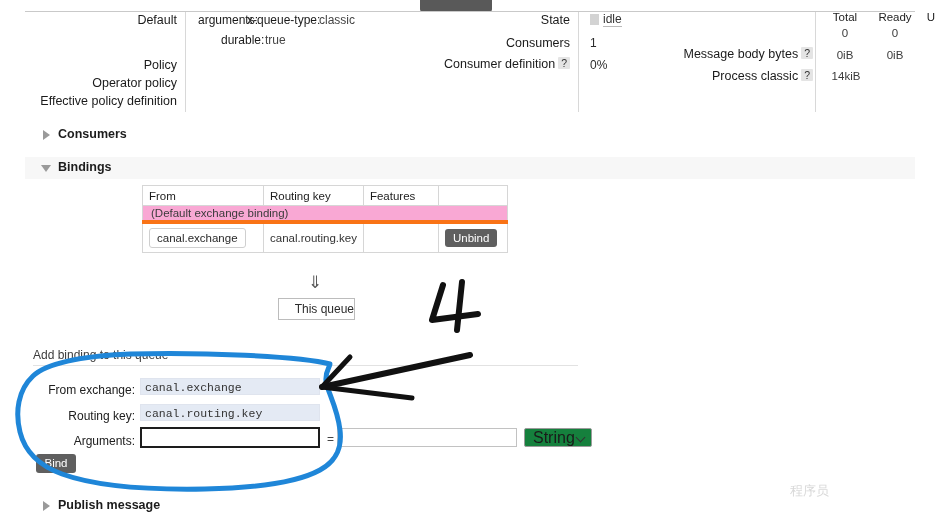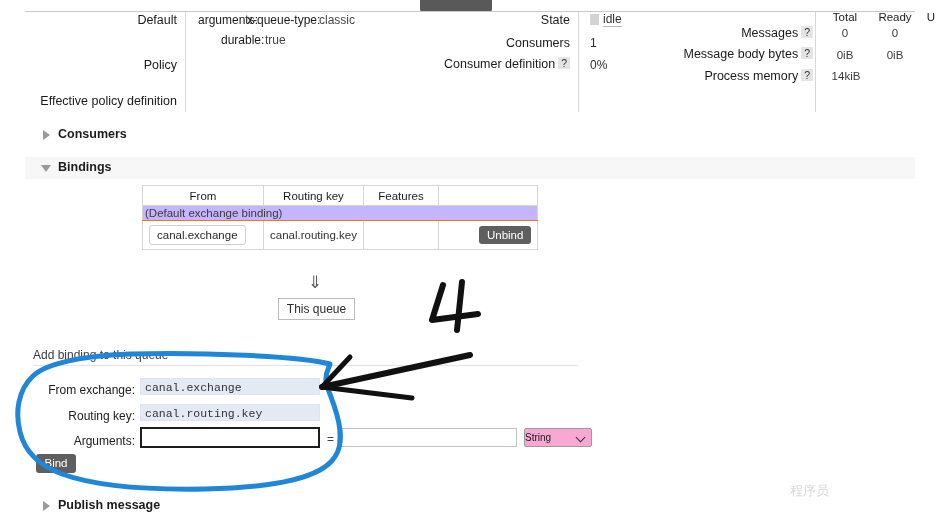--- a/index.html
+++ b/index.html
@@ -154,40 +154,40 @@
   
   .btable {
     position: absolute;
     left: 142px;
     top: 185px;
     border-collapse: collapse;
     font-size: 11.5px;
   }
   .btable th {
     font-weight: normal;
-    text-align: center;
+    text-align: left;
     color: #1c1c1c;
     border: 1px solid #d6d6d6;
     padding: 3px 6px;
     background: #ffffff;
     height: 13px;
   }
   .btable td {
     border: 1px solid #d6d6d6;
     padding: 4px 6px;
     vertical-align: middle;
     color: #333;
     background: #ffffff;
   }
   .btable tr.defrow td {
-    background: #c4b5fd;
+    background: #f9a8d4;
     color: #3b3b3b;
-    padding: 1px 2px;
+    padding: 1px 8px;
     border-top: 1px solid #d6d6d6;
-    border-bottom: 1px solid #f97316;
+    border-bottom: 4px solid #f97316;
   }
   .c-from   { width: 108px; }
   .c-route  { width: 80px; }
   .c-args   { width: 62px; }
   .c-act    { width: 56px; }
   .exch-chip {
     display: inline-block;
     border: 1px solid #cfcfcf;
     border-radius: 3px;
     background: #fff;
@@ -197,41 +197,40 @@
   }
   .btn-grey {
     display: inline-block;
     background: #5f5f5f;
     color: #ffffff;
     font-size: 11.5px;
     border: none;
     border-radius: 3px;
     padding: 3px 8px;
     font-family: "Liberation Sans", sans-serif;
-    margin-left: 34px;
   }
 
   
   .dblarrow {
     position: absolute;
     left: 308px;
     top: 274px;
     font-size: 17px;
     color: #5a5a5a;
     line-height: 1;
   }
   .queuebox {
     position: absolute;
     left: 278px;
     top: 298px;
     width: 75px;
     height: 20px;
     border: 1px solid #bcbcbc;
     background: #ffffff;
-    text-align: center;
+    text-align: right;
     line-height: 20px;
     font-size: 12px;
     color: #2d2d2d;
   }
 
   
   .form-title {
     position: absolute;
     left: 33px;
     top: 348px;
@@ -277,25 +276,25 @@
     position: absolute;
     font-size: 12px;
     color: #444;
   }
   .sel {
     position: absolute;
     width: 68px;
     height: 19px;
     box-sizing: border-box;
     border: 1px solid #9b9b9b;
-    background: #f9a8d4;
+    background: #15803d;
     border-radius: 2px;
-    font-size: 10px;
+    font-size: 16px;
     color: #1a1a1a;
-    padding-left: 0;
+    padding-left: 8px;
     line-height: 17px;
   }
   .sel .chev {
     position: absolute;
     right: 7px;
     top: 5px;
     width: 6px;
     height: 6px;
     border-right: 1.6px solid #333;
     border-bottom: 1.6px solid #333;
@@ -353,48 +352,46 @@
   <div class="top-tab"></div>
   <div class="top-rule"></div>
 
   <div class="detail">
     <div class="col-div" style="left:160px;"></div>
     <div class="col-div" style="left:553px;"></div>
     <div class="col-div" style="left:790px;"></div>
 
     <div class="lbl" style="left:0;  top:1px;  width:152px;">Default</div>
     <div class="lbl" style="left:0;  top:46px; width:152px;">Policy</div>
+    <div class="lbl" style="left:0;  top:64px; width:152px;">Operator policy</div>
     <div class="lbl" style="left:0;  top:82px; width:152px;">Effective policy definition</div>
 
     <div class="key" style="left:173px; top:1px;">arguments:</div>
     <div class="key" style="left:222px; top:1px;">x-queue-type:</div>
     <div class="val" style="left:294px; top:1px;">classic</div>
     <div class="key" style="left:196px; top:21px;">durable:</div>
     <div class="val" style="left:240px; top:21px;">true</div>
 
     <div class="lbl" style="left:380px; top:1px;  width:165px;">State</div>
     <div class="state-swatch" style="left:565px; top:2px;"></div>
     <div class="state-text" style="left:578px; top:0;">idle</div>
 
     <div class="lbl" style="left:380px; top:24px; width:165px;">Consumers</div>
     <div class="val dark" style="left:565px; top:24px;">1</div>
 
     <div class="lbl" style="left:330px; top:45px; width:215px;">
       <span>Consumer definition</span><span class="qmark">?</span>
     </div>
     <div class="val dark" style="left:565px; top:46px;">0%</div>
 
-    <div class="lbl" style="left:640px; top:14px; width:148px;">
-      <span>Messages</span><span class="qmark">?</span>
-    </div>
     <div class="lbl" style="left:640px; top:35px; width:148px;">
       <span>Message body bytes</span><span class="qmark">?</span>
     </div>
     <div class="lbl" style="left:640px; top:57px; width:148px;">
-      <span>Process memory</span><span class="qmark">?</span>
+      <span>Process classic</span><span class="qmark">?</span>
     </div>
 
     <div class="mhead" style="left:798px; top:-1px; width:44px;">Total</div>
     <div class="mhead" style="left:848px; top:-1px; width:44px;">Ready</div>
     <div class="mhead" style="left:896px; top:-1px; width:20px;">U</div>
 
     <div class="mcol" style="left:798px; top:15px; width:44px;">0</div>
     <div class="mcol" style="left:848px; top:15px; width:44px;">0</div>
     <div class="mcol" style="left:798px; top:37px; width:44px;">0iB</div>
     <div class="mcol" style="left:848px; top:37px; width:44px;">0iB</div>

